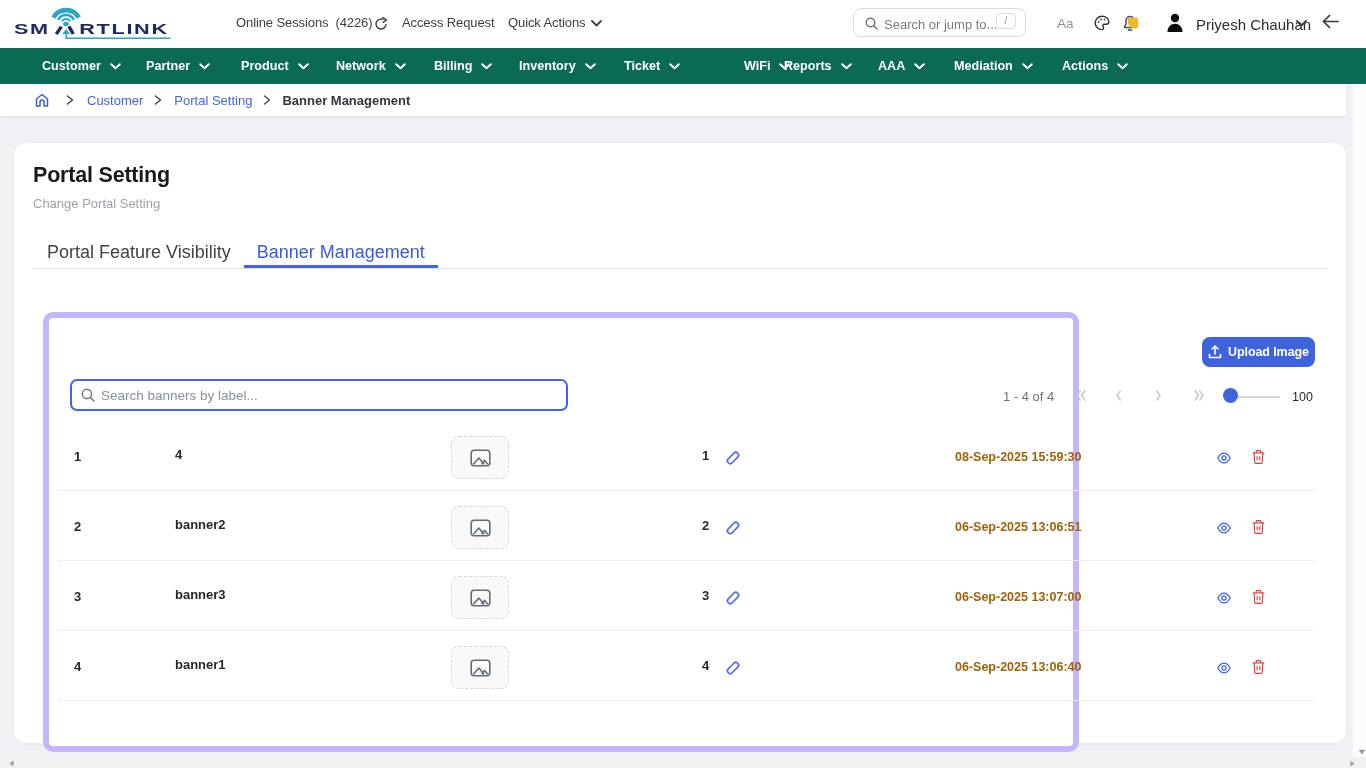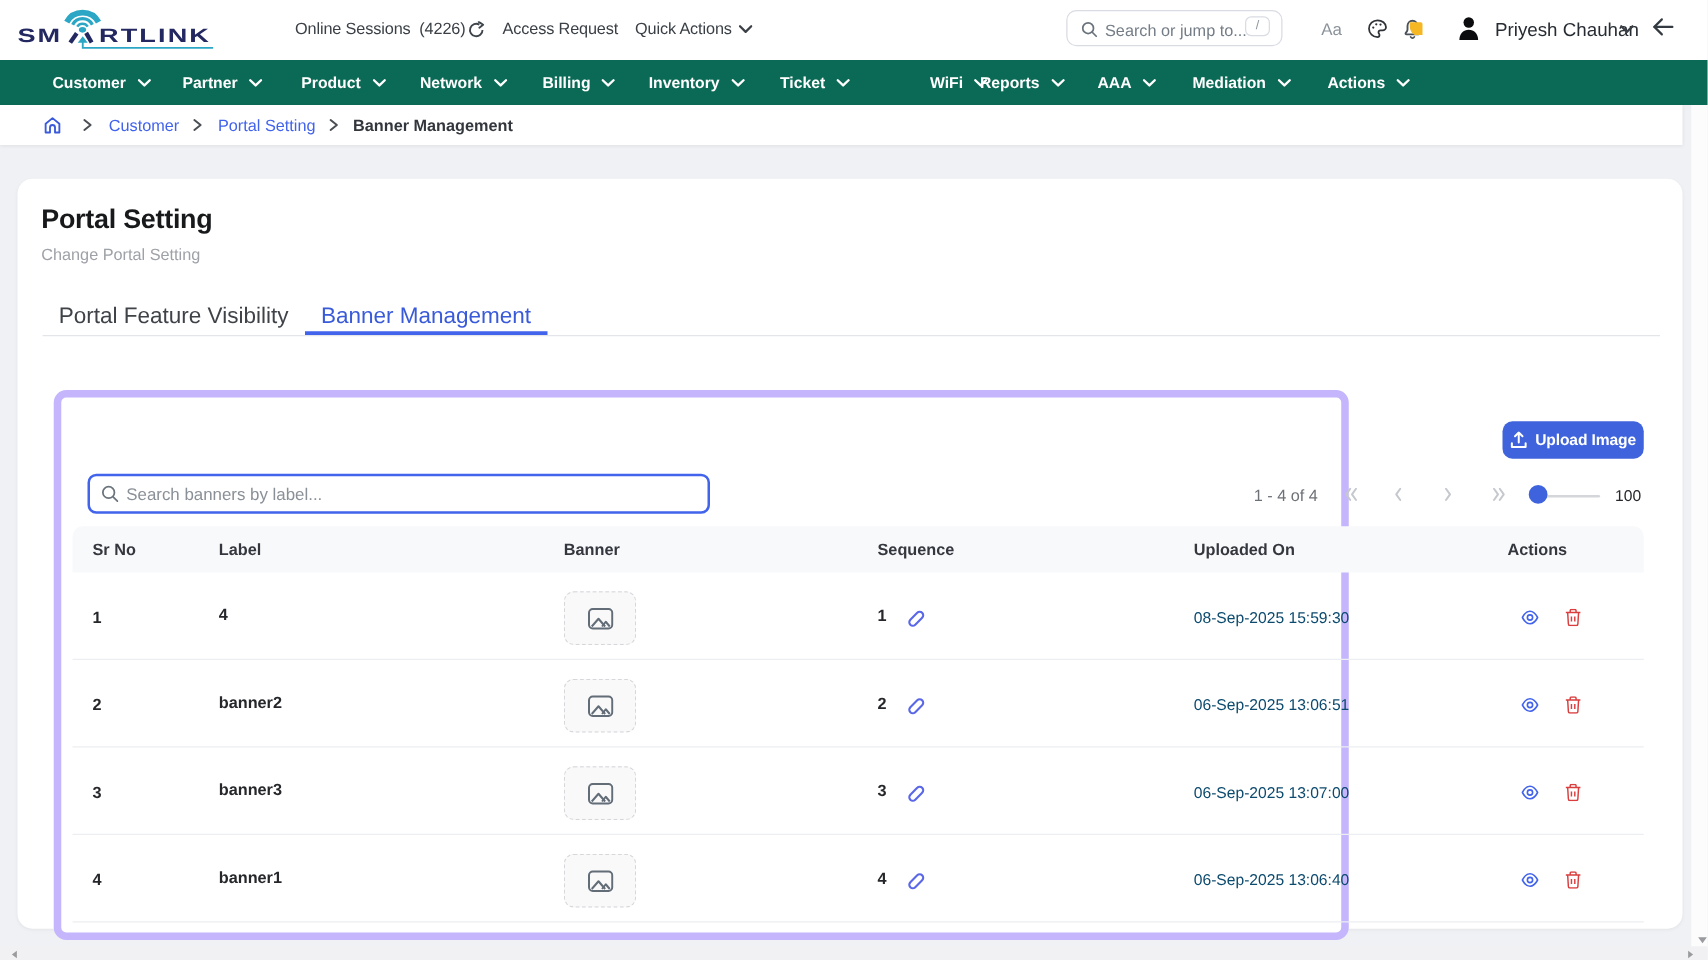--- a/index.html
+++ b/index.html
@@ -33,21 +33,21 @@
 .pgtext { position:absolute; top:71px; font-size:13px; color:#6e7278; }
 .slider-track { position:absolute; left:1176px; top:78px; width:55px; height:2px; background:#d4d6da; border-radius:2px; }
 .slider-thumb { position:absolute; left:1174px; top:70px; width:15px; height:15px; border-radius:50%; background:#3e63dd; }
 .pg100 { position:absolute; left:1243px; top:72px; font-size:12.5px; color:#26282c; }
 
 .tbl { position:absolute; left:9px; top:103px; width:1257px; }
 .thead { position:relative; height:37px; background:#f8f9fb; border-radius:8px 8px 0 0; }
 .th { position:absolute; top:11px; font-size:13px; font-weight:700; color:#34373d; }
 .row { position:relative; height:70px; border-bottom:1px solid #eceef1; }
 .cell { position:absolute; font-size:13px; color:#26272b; font-weight:700; }
-.date { position:absolute; font-size:12.5px; color:#0c4a6e; font-weight:400; }
+.date { position:absolute; font-size:12.5px; color:#a16207; font-weight:700; }
 .bbox { position:absolute; left:393px; top:15px; width:58px; height:43px; background:#f9f9fa; border:1px dashed #d6d7db; border-radius:8px; display:flex; align-items:center; justify-content:center; }
 </style>
 </head>
 <body>
 
 <div class="topbar">
   <svg class="abs" style="left:0;top:0" width="180" height="46" viewBox="0 0 180 46">
     <g fill="#232861" font-family="Liberation Sans" font-weight="bold" font-size="15.5">
       <text transform="scale(1.4,1)" x="10" y="33.7" letter-spacing="1.1">SM</text>
       <text transform="scale(1.4,1)" x="56.6" y="33.7" letter-spacing="1.2">RTLINK</text>
@@ -238,28 +238,20 @@
     <svg class="abs" style="left:1145px;top:72px" width="10" height="11" viewBox="0 0 10 11">
         <g fill="none" stroke="#c5c8cd" stroke-width="1.6" stroke-linecap="round" stroke-linejoin="round">
           <polyline points="1.2,1 4.4,5.5 1.2,10"></polyline>
           <polyline points="5.8,1 9,5.5 5.8,10"></polyline>
         </g>
       </svg>
     <div class="slider-track"></div>
     <div class="slider-thumb"></div>
     <div class="pg100">100</div>
     <div class="tbl" id="tbl">
-        <div class="thead">
-          <div class="th" style="left:16px">Sr No</div>
-          <div class="th" style="left:117px">Label</div>
-          <div class="th" style="left:393px">Banner</div>
-          <div class="th" style="left:644px">Sequence</div>
-          <div class="th" style="left:897px">Uploaded On</div>
-          <div class="th" style="left:1148px">Actions</div>
-        </div>
         <div class="row">
           <div class="cell" style="left:16px;top:28px">1</div>
           <div class="cell" style="left:117px;top:26px">4</div>
           <div class="bbox">
             <svg width="21" height="18" viewBox="0 0 21 18" fill="none" stroke="#636d78" stroke-width="1.6" stroke-linejoin="round">
               <rect x="1.2" y="1.2" width="18.6" height="15.6" rx="3"></rect>
               <path d="M3.4 15.2 L8.8 9 L14.1 15.2"></path>
               <path d="M11.6 15.2 L14.6 11.4 L17.8 15.2"></path>
             </svg>
           </div>

